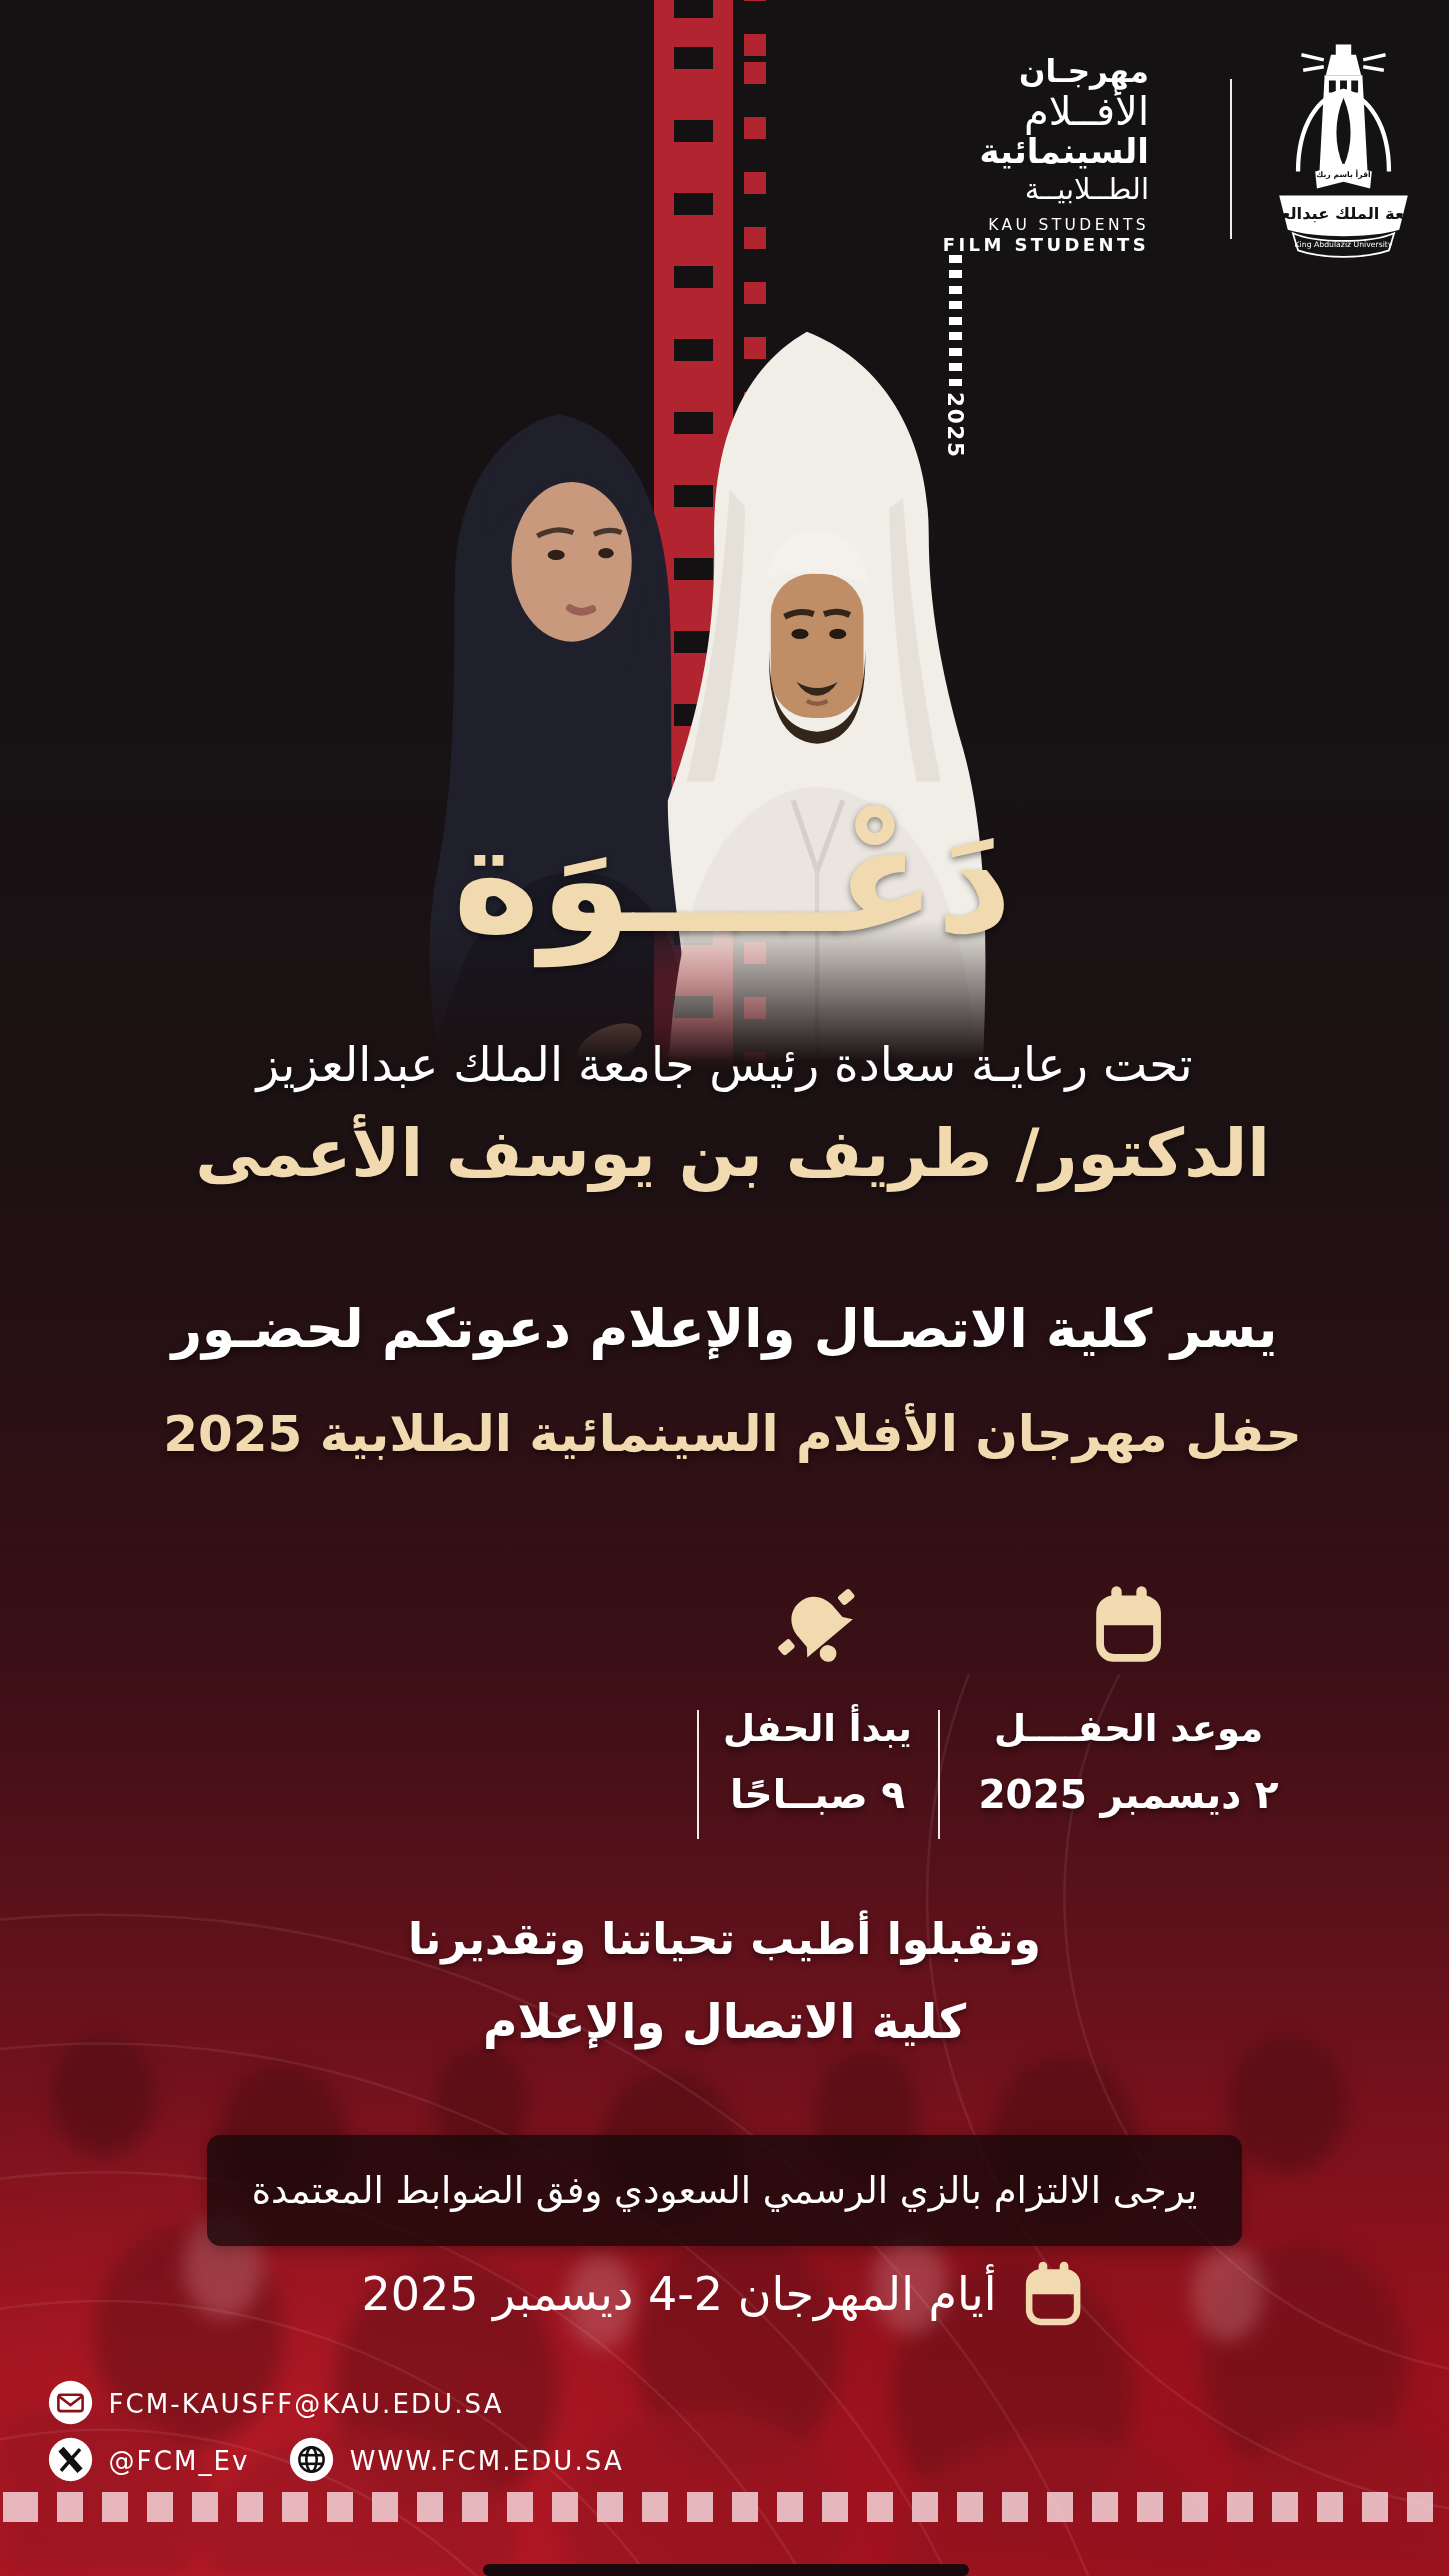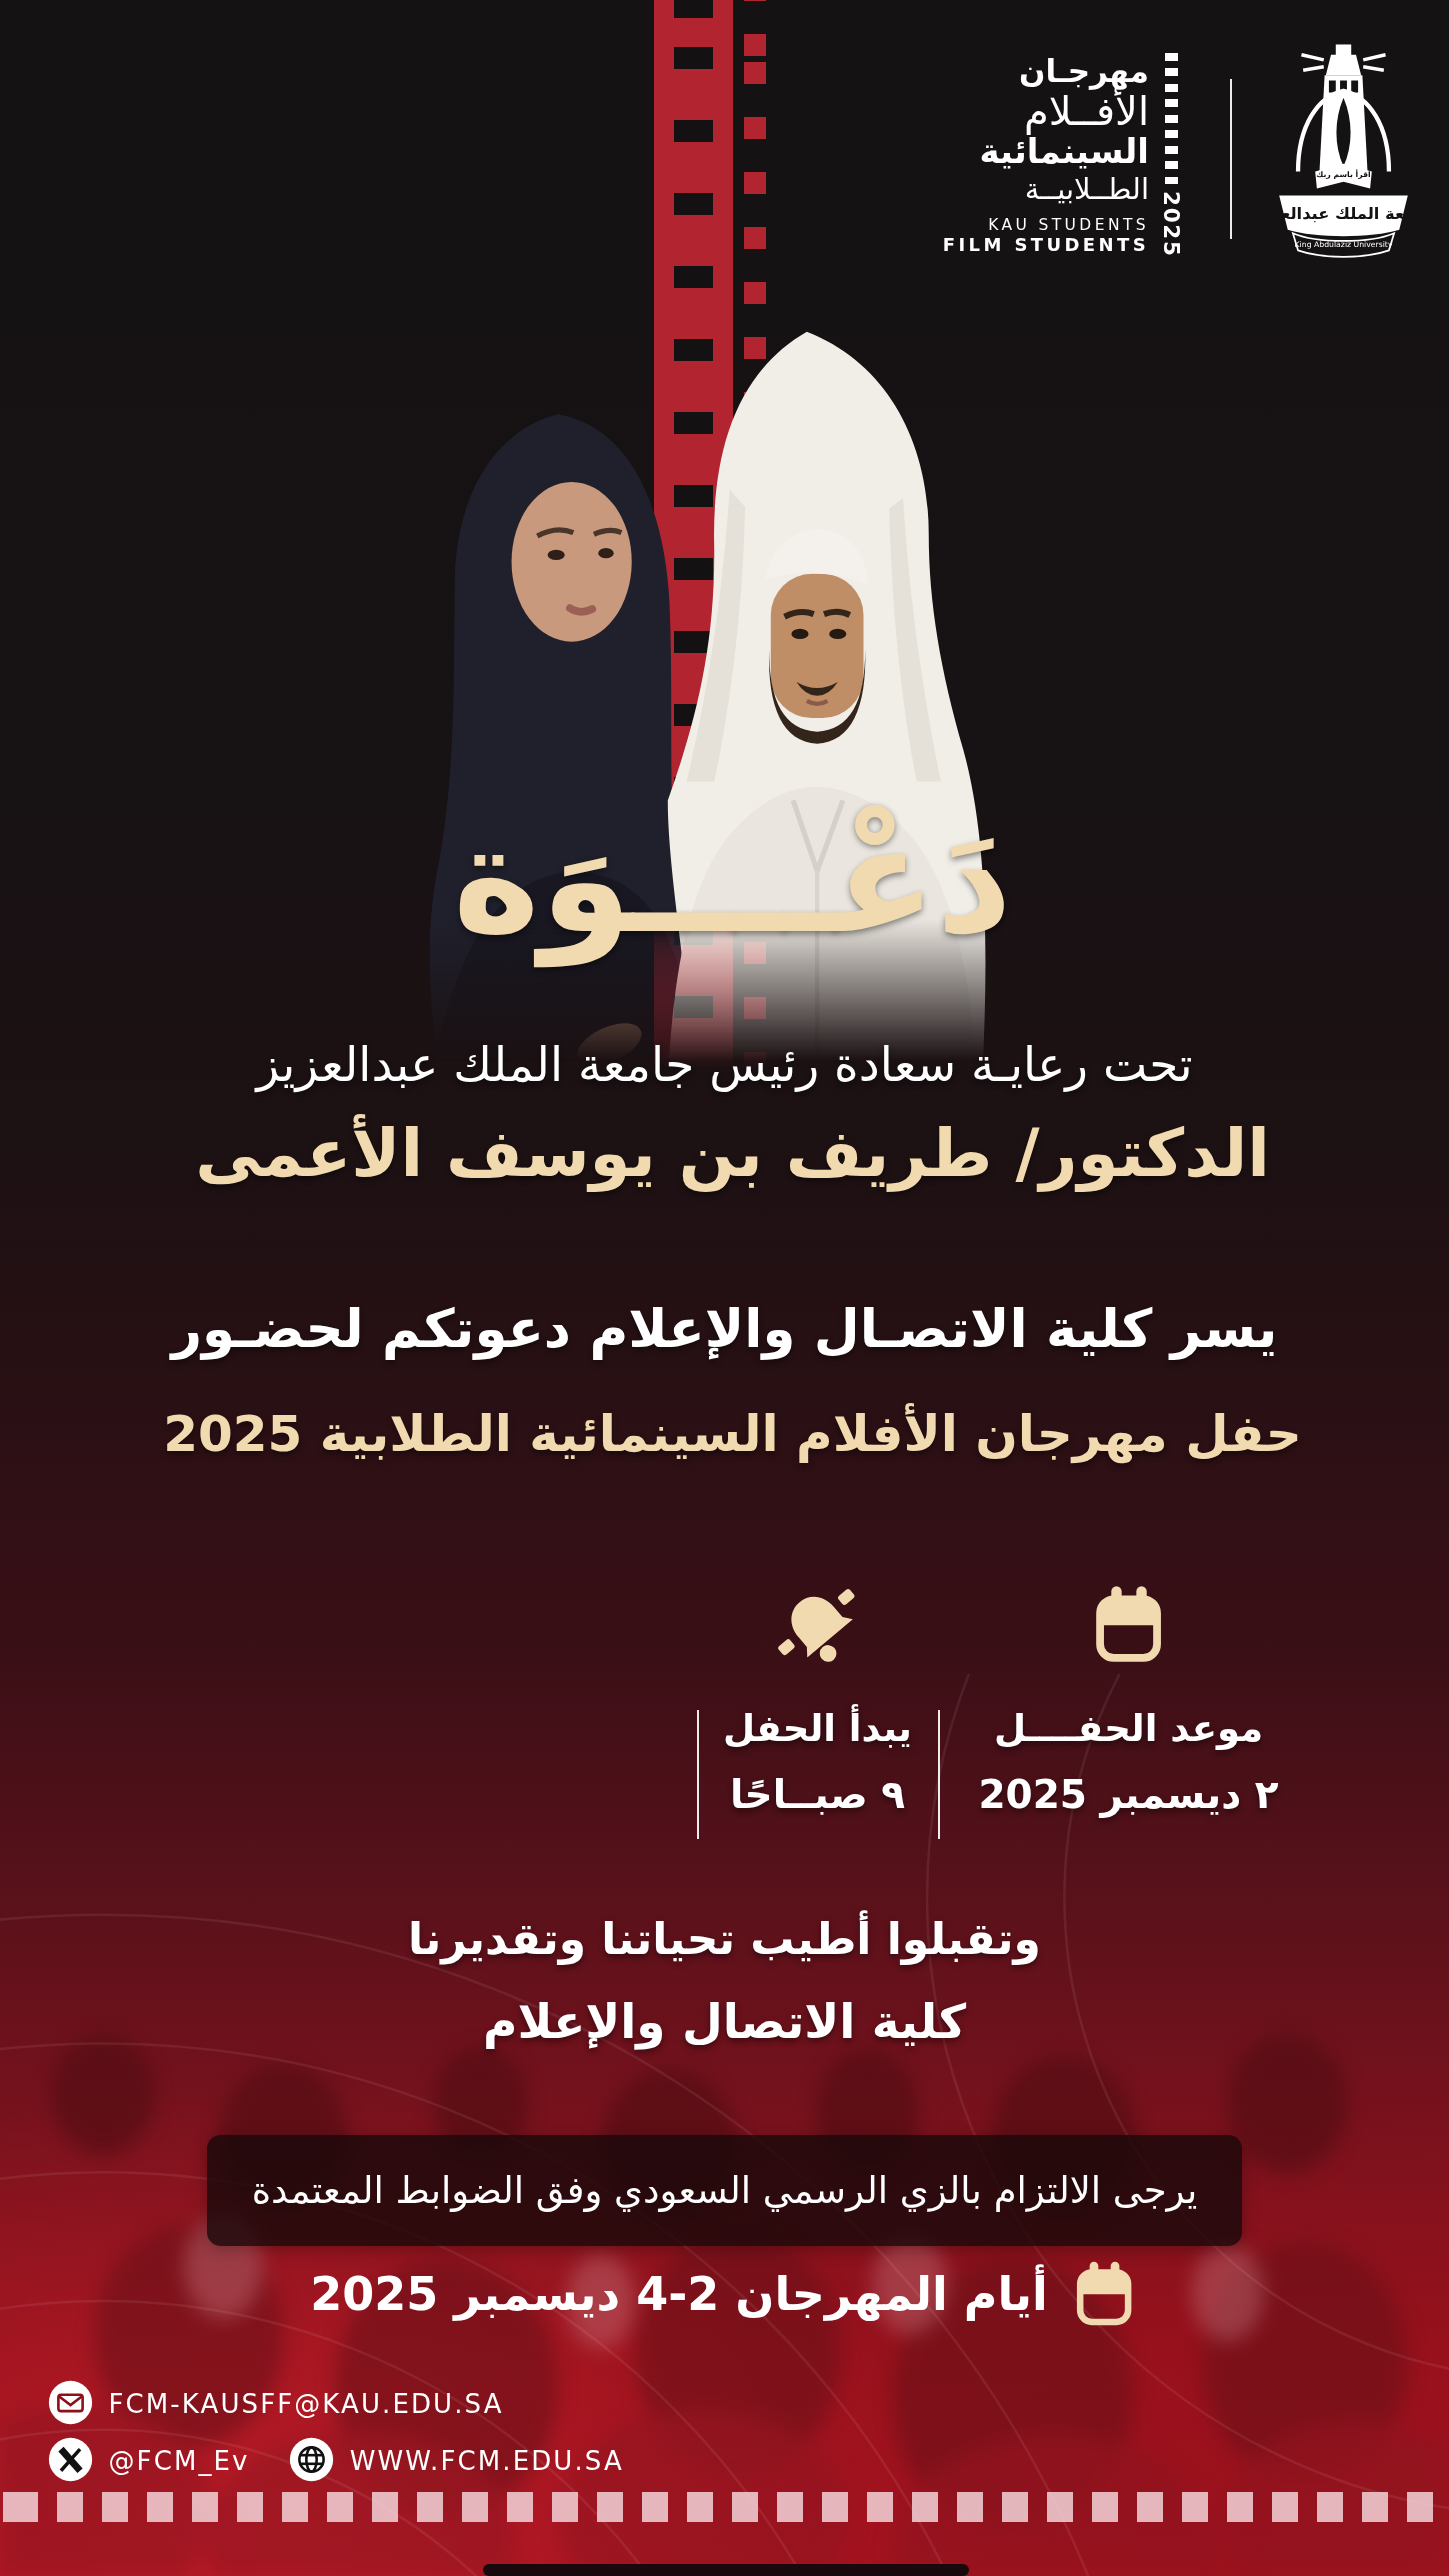--- a/index.html
+++ b/index.html
@@ -24,21 +24,21 @@
             mask-image:linear-gradient(to bottom,#000 0 953px,transparent 1069px);}
   #film-band{position:absolute;left:654px;top:0;width:79px;height:1073px;background:#B12430;}
   #film-holes{position:absolute;left:20px;top:0;width:39px;height:100%;
     background:repeating-linear-gradient(to bottom,#141112 0 22px,transparent 22px 73px);
     background-position:0 47px;}
   #film-dashes{position:absolute;left:744px;top:0;width:22px;height:1073px;
     background:repeating-linear-gradient(to bottom,#B12430 0 22px,transparent 22px 55px);
     background-position:0 62px;}
 
   
-  #sff-logo{left:933px;top:53px;width:263px;display:flex;align-items:flex-start;color:#fff;}
+  #sff-logo{left:933px;top:53px;width:263px;display:flex;flex-direction:column;align-items:flex-start;color:#fff;}
   #sff-text{width:216px;text-align:right;direction:rtl;}
   .sff-ar1{font-size:31px;font-weight:bold;line-height:1.18;}
   .sff-ar2{font-size:40px;font-weight:normal;line-height:1.05;}
   .sff-ar3{font-size:34px;font-weight:bold;line-height:1.15;}
   .sff-ar4{font-size:29px;font-weight:500;line-height:1.25;}
   .sff-en1{font-size:15.5px;letter-spacing:3.4px;font-weight:500;margin-top:8.6px;direction:ltr;}
   .sff-en2{font-size:18px;letter-spacing:3.4px;font-weight:bold;direction:ltr;}
   #sff-strip-col{display:flex;flex-direction:column;align-items:center;margin-left:10.3px;}
   #sff-strip{width:13px;height:131px;
     background:repeating-linear-gradient(to bottom,#fff 0 7.7px,transparent 7.7px 15.5px);}
@@ -63,21 +63,21 @@
   .det-sep{position:absolute;top:1710px;width:1.7px;height:129px;background:rgba(255,255,255,.92);}
 
   
   #greeting-line{top:1913px;font-size:44px;font-weight:600;direction:rtl;}
   #college-line{top:1994px;font-size:47px;font-weight:bold;direction:rtl;}
   #dress-wrap{top:2135px;display:flex;justify-content:center;width:100%;}
   #dress-box{background:rgba(26,8,10,.82);border-radius:13.7px;padding:34px 45px;
     font-size:37px;font-weight:500;color:#fff;direction:rtl;box-shadow:0 3.4px 15.5px rgba(0,0,0,.25);}
   #festival-days-row{top:2258px;width:100%;display:flex;justify-content:center;align-items:center;
     gap:22px;flex-direction:row-reverse;}
-  #festival-days-text{font-size:46px;font-weight:bold;color:#fff;direction:rtl;}
+  #festival-days-text{font-size:46px;font-weight:normal;color:#fff;direction:rtl;}
 
   
   .contact-row{position:absolute;display:flex;align-items:center;gap:15.5px;color:#fff;text-align:right;}
   #contact-row-1{left:48px;top:2380px;}
   #contact-row-2{left:48px;top:2437px;}
   .contact-text{font-size:26px;letter-spacing:2.1px;font-weight:500;}
   .contact-gap{width:8.6px;}
 
   
   #perforation-row{left:0;top:2492px;width:1449px;height:30px;

